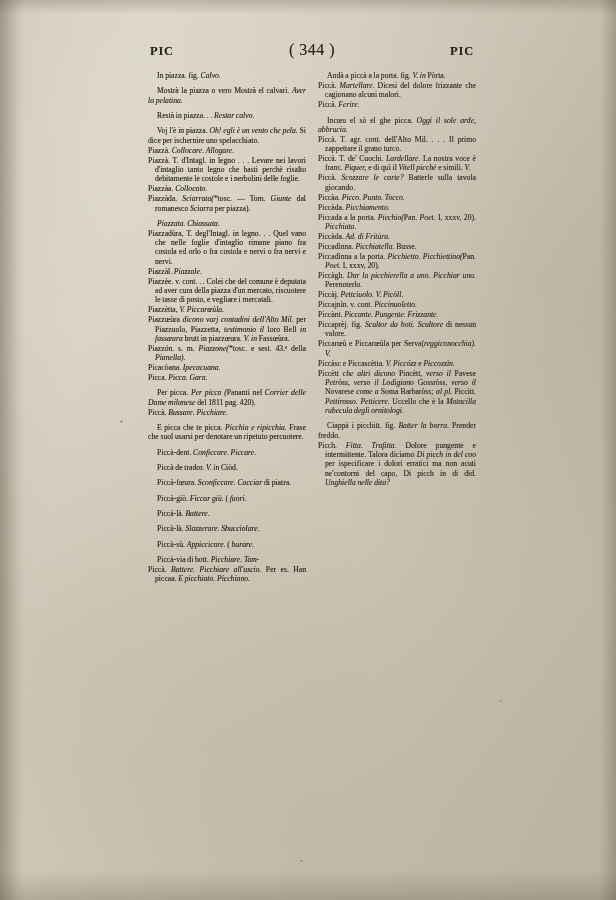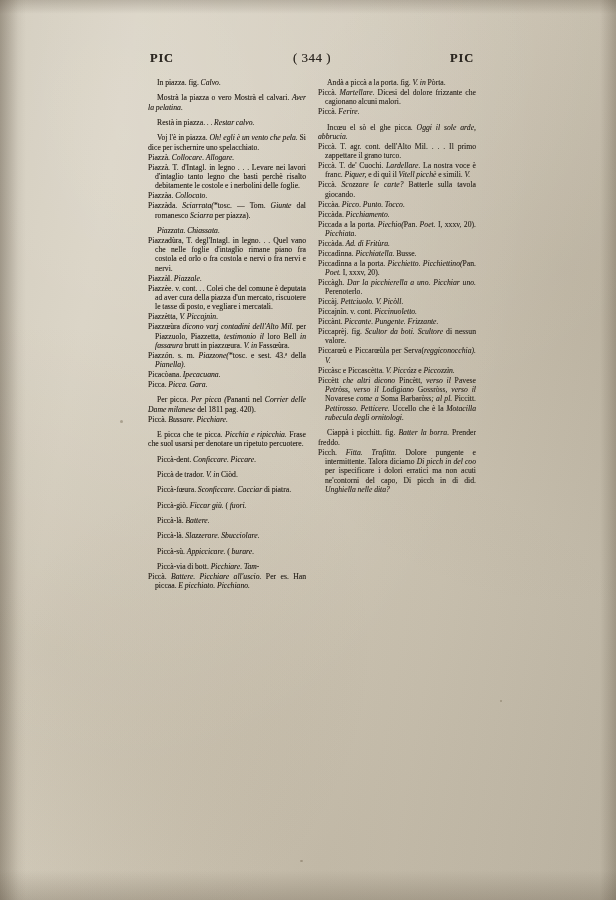--- a/index.html
+++ b/index.html
@@ -55,39 +55,39 @@
   .edge-bottom {
     position: absolute;
     left: 0; right: 0; bottom: 0;
     height: 30px;
     background: linear-gradient(0deg, rgba(70,58,42,0.22), rgba(70,58,42,0));
   }
 
   .textblock {
     position: absolute;
     left: 148px;
-    top: 50px;
+    top: 41px;
     width: 328px;
     color: #1e1a15;
   }
 
   .runhead {
     display: flex;
     justify-content: space-between;
     align-items: baseline;
     font-size: 12.5px;
     letter-spacing: 0.8px;
     margin-bottom: 6px;
     padding: 0 2px;
   }
   .runhead .rh {
     font-weight: bold;
   }
   .runhead .folio {
-    font-size: 13px;
+    font-size: 16px;
     letter-spacing: 0.5px;
     text-align: center;
   }
 
   .columns {
     display: flex;
     gap: 12px;
   }
   .col {
     width: 158px;
@@ -155,21 +155,21 @@
           <p class="entry ind">Restà in piazza. . . <i>Restar calvo.</i></p>
           <p class="entry ind">Voj l'è in piazza. <i>Oh! egli è un vento che pela.</i> Si dice per ischernire uno spelacchiato.</p>
           <p class="entry hang">Piazzà. <i>Collocare. Allogare.</i></p>
           <p class="entry hang">Piazzà. T. d'Intagl. in legno . . . Levare nei lavori d'intaglio tanto legno che basti perchè risalto debitamente le costole e i nerbolini delle foglie.</p>
           <p class="entry hang">Piazzàa. <i>Collocato.</i></p>
           <p class="entry hang">Piazzàda. <i>Sciarrata(</i>*tosc. — Tom. <i>Giunte</i> dal romanesco <i>Sciarra</i> per piazza).</p>
           <p class="entry ind"><i>Piazzata. Chiassata.</i></p>
           <p class="entry hang">Piazzadùra, T. degl'Intagl. in legno. . . Quel vano che nelle foglie d'intaglio rimane piano fra costola ed orlo o fra costola e nervi o fra nervi e nervi.</p>
           <p class="entry hang">Piazzàl. <i>Piazzale.</i></p>
           <p class="entry hang">Piazzèe. v. cont. . . Colei che del comune è deputata ad aver cura della piazza d'un mercato, riscuotere le tasse di posto, e vegliare i mercatali.</p>
-          <p class="entry hang">Piazzètta, <i>V. Piccajnìn.</i></p>
+          <p class="entry hang">Piazzètta, <i>V. Piccarœùla.</i></p>
           <p class="entry hang">Piazzœùra <i>dicono varj contadini dell'Alto Mil.</i> per Piazzuolo, Piazzetta, <i>testimonio il</i> loro Bell <i>in fassœura</i> brutt in piazzœura. <i>V. in</i> Fassœùra.</p>
           <p class="entry hang">Piazzón. s. m. <i>Piazzone(</i>*tosc. e sest. 43.ª della <i>Pianella).</i></p>
           <p class="entry hang">Picacòana. <i>Ipecacuana.</i></p>
           <p class="entry hang">Picca. <i>Picca. Gara.</i></p>
           <p class="entry ind">Per picca. <i>Per picca (</i>Pananti nel <i>Corrier delle Dame milanese</i> del 1811 pag. 420).</p>
           <p class="entry hang">Piccà. <i>Bussare. Picchiare.</i></p>
           <p class="entry ind">E picca che te picca. <i>Picchia e ripicchia.</i> Frase che suol usarsi per denotare un ripetuto percuotere.</p>
           <p class="entry ind">Piccà-dent. <i>Conficcare. Piccare.</i></p>
           <p class="entry ind">Piccà de trador. <i>V. in</i> Ciòd.</p>
           <p class="entry ind">Piccà-fœura. <i>Sconficcare. Cacciar</i> di piatra.</p>

